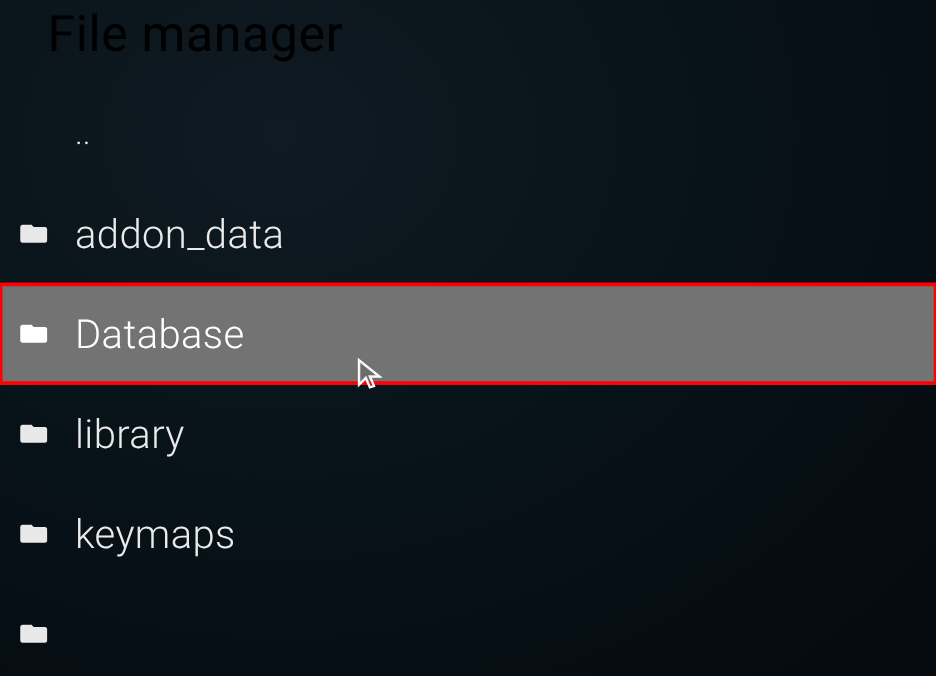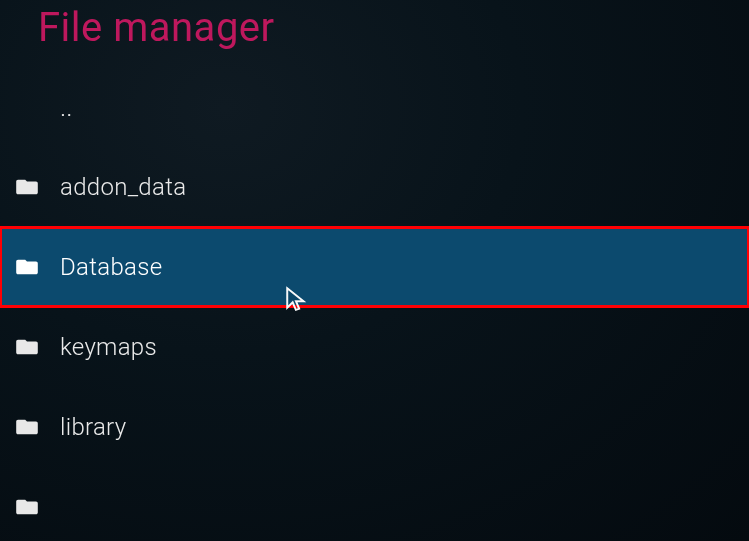--- a/index.html
+++ b/index.html
@@ -12,55 +12,55 @@
       height: 541px;
       background: radial-gradient(ellipse at 30% 20%, #0f1a22 0%, #08131a 40%, #040a0f 100%);
       font-family: -apple-system, BlinkMacSystemFont, "Segoe UI", Roboto, Helvetica, Arial, sans-serif;
       color: #e8e8e8;
       overflow: hidden;
       position: relative;
     }
     .title {
       font-size: 40px;
       font-weight: 400;
-      color: #be185d;
+      color: #000000;
       padding: 4px 0 10px 38px;
       letter-spacing: 0.5px;
     }
     .list {
       margin-top: 6px;
     }
     .list-item {
       display: flex;
       align-items: center;
       height: 80px;
       padding-left: 16px;
       cursor: pointer;
       position: relative;
     }
     .list-item.selected {
-      background: #0c4a6e;
+      background: #737373;
       outline: 3px solid #ff0004;
       outline-offset: -2px;
     }
     .folder-icon {
       width: 22px;
       height: 18px;
       margin-right: 22px;
       flex-shrink: 0;
       display: flex;
       align-items: center;
       justify-content: center;
     }
     .folder-icon svg {
       width: 22px;
       height: 18px;
     }
     .item-label {
-      font-size: 24px;
+      font-size: 32px;
       font-weight: 300;
       color: #eaeaea;
       letter-spacing: 0.3px;
     }
     .list-item.selected .item-label {
       color: #ffffff;
     }
     .parent-dots {
       font-size: 26px;
       font-weight: 300;
@@ -105,30 +105,30 @@
     </span>
     <span class="item-label">Database</span>
   </div>
 
   <div class="list-item">
     <span class="folder-icon">
       <svg viewBox="0 0 24 20" fill="#e8e8e8">
           <path d="M10 2H2C0.9 2 0 2.9 0 4v12c0 1.1 0.9 2 2 2h20c1.1 0 2-0.9 2-2V6c0-1.1-0.9-2-2-2H12l-2-2z"></path>
         </svg>
     </span>
-    <span class="item-label">keymaps</span>
+    <span class="item-label">library</span>
   </div>
 
   <div class="list-item">
     <span class="folder-icon">
       <svg viewBox="0 0 24 20" fill="#e8e8e8">
           <path d="M10 2H2C0.9 2 0 2.9 0 4v12c0 1.1 0.9 2 2 2h20c1.1 0 2-0.9 2-2V6c0-1.1-0.9-2-2-2H12l-2-2z"></path>
         </svg>
     </span>
-    <span class="item-label">library</span>
+    <span class="item-label">keymaps</span>
   </div>
 
   <div class="list-item">
     <span class="folder-icon">
       <svg viewBox="0 0 24 20" fill="#e8e8e8">
           <path d="M10 2H2C0.9 2 0 2.9 0 4v12c0 1.1 0.9 2 2 2h20c1.1 0 2-0.9 2-2V6c0-1.1-0.9-2-2-2H12l-2-2z"></path>
         </svg>
     </span>
   </div>
 

